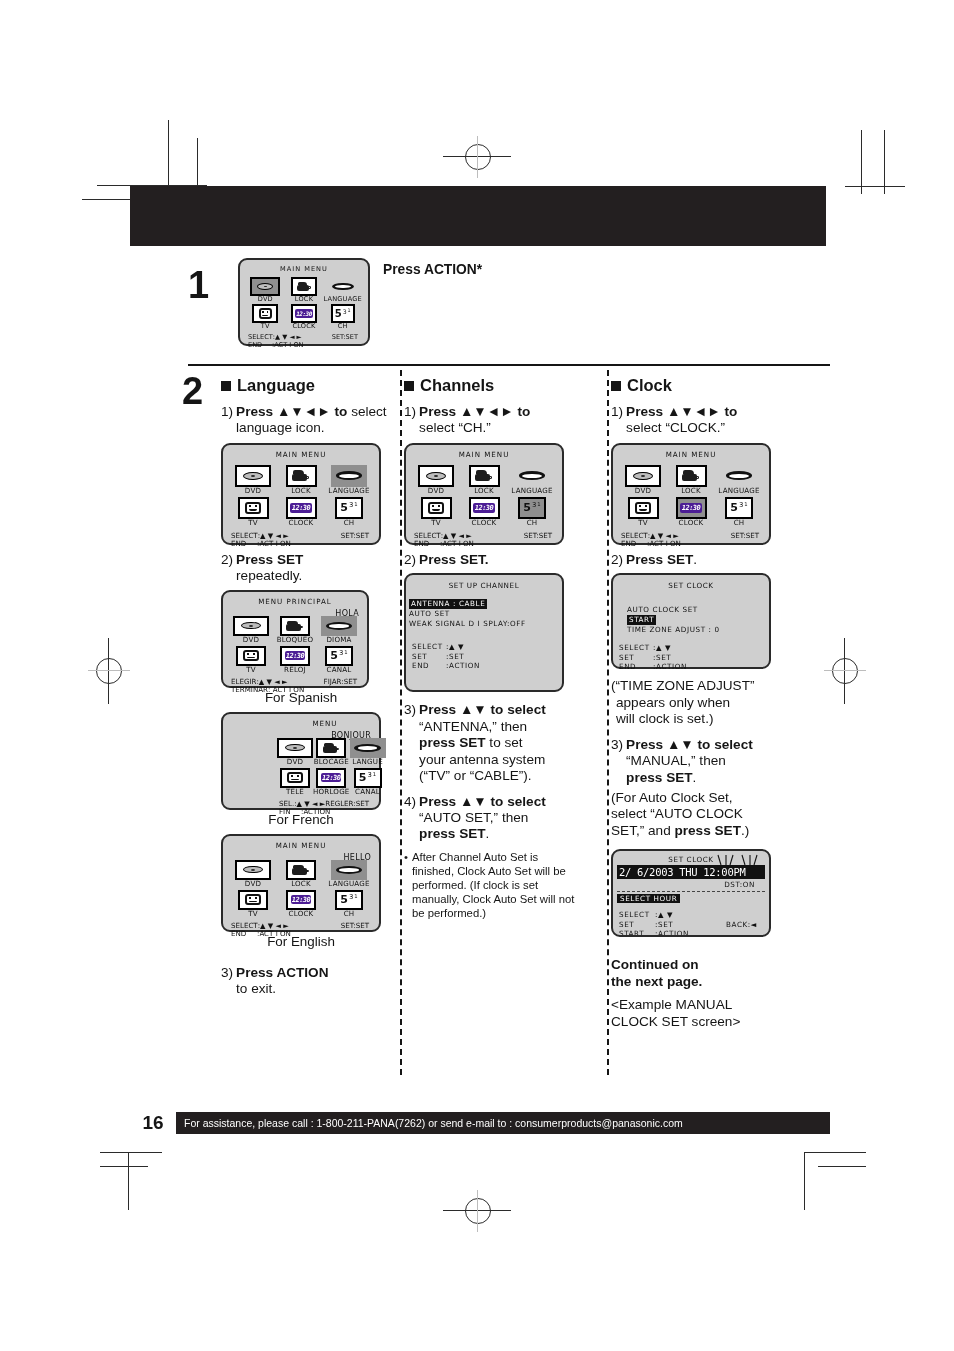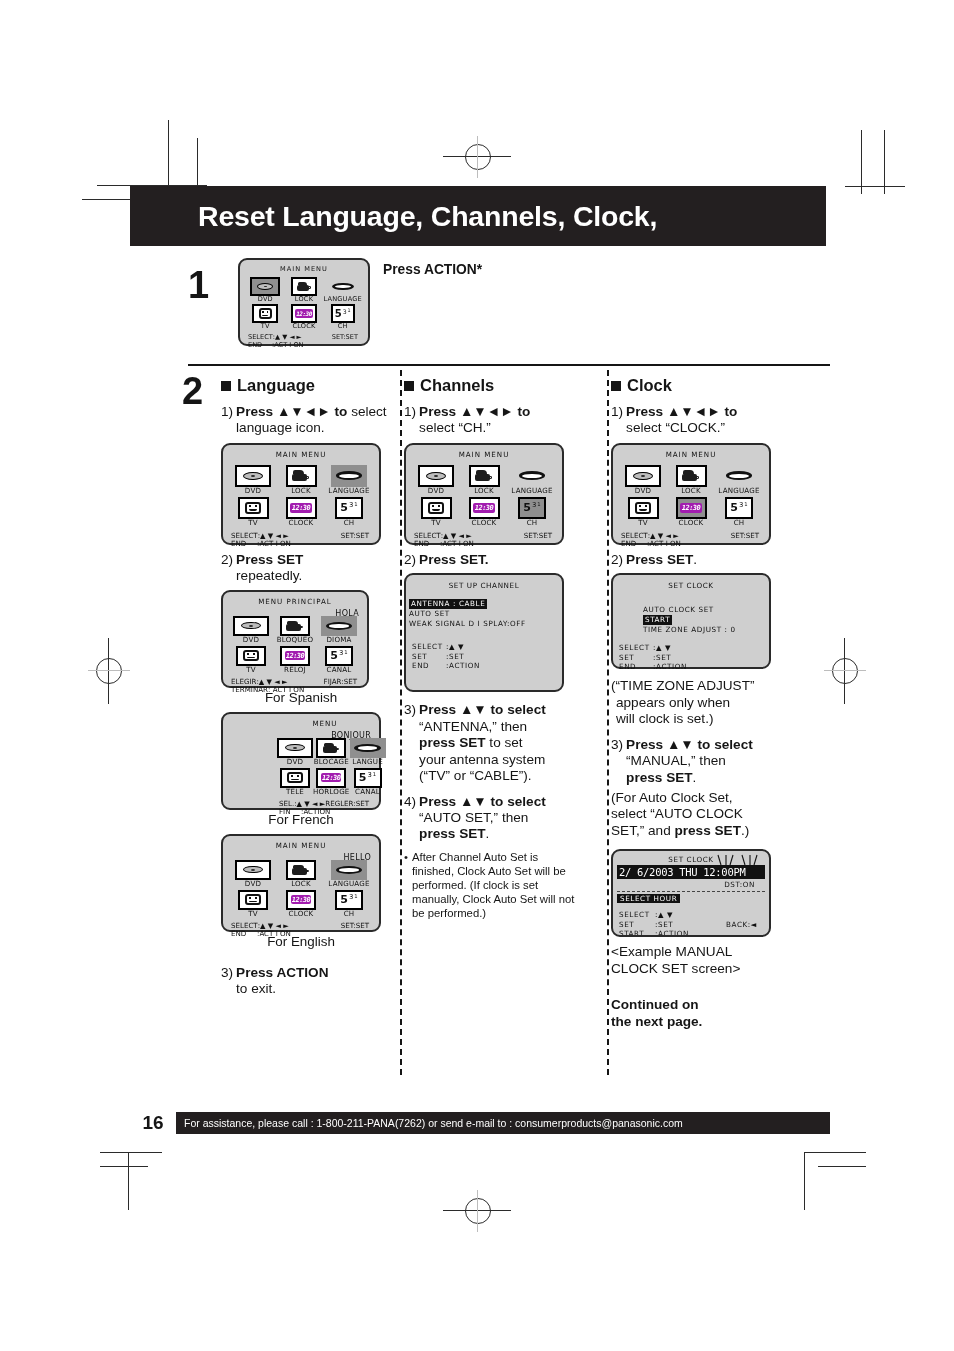--- a/index.html
+++ b/index.html
@@ -106,21 +106,21 @@
     content:""; position:absolute; left:14%; top:28%;
     width:72%; height:44%; background:#fff; border-radius:50%;
   }
   
   .tvic { position:relative; width:60%; height:70%; border:2.2px solid #111; border-radius:3px; background:#fff;}
   .tvic .e { position:absolute; top:16%; width:14%; height:28%; background:#111; }
   .tvic .e.l{ left:18%; } .tvic .e.r{ right:18%; }
   .tvic .m { position:absolute; left:18%; right:18%; bottom:16%; height:16%; background:#111; border-radius:0 0 4px 4px;}
   
   .clkic {
-    width:78%; height:54%; background:#a21caf; color:#fff;
+    width:78%; height:54%; background:#4c1d95; color:#fff;
     display:flex; align-items:center; justify-content:center;
     font-family:"DejaVu Sans Mono", monospace; font-style:italic;
     font-weight:bold; letter-spacing:-0.5px; border-radius:2px;
   }
   
   .chic { display:flex; align-items:flex-start; justify-content:center; line-height:1; }
   .chic .big{ font-weight:bold; }
   .chic .s1{ font-size:0.62em; margin-left:1px; }
   .chic .s2{ font-size:0.48em; margin-left:1px; }
 
@@ -180,21 +180,20 @@
 <div class="regline" style="left:443px; top:156px; width:68px; height:1px;"></div>
 <div class="regline" style="left:477px; top:136px; width:1px; height:42px; background:#bdbdbd;"></div>
 
 <div class="regmark" style="left:465px; top:1198px;"></div>
 <div class="regline" style="left:443px; top:1210px; width:68px; height:1px;"></div>
 <div class="regline" style="left:477px; top:1190px; width:1px; height:42px; background:#bdbdbd;"></div>
 
 <div class="page">
 
   <div class="titlebar">
-    <div class="ttl">Reset Language, Channels, Clock,</div>
     <div class="edge"></div>
   </div>
 
   <div class="step1">
     <div class="bignum n1">1</div>
 
     <div class="osd" style="position:absolute; left:108px; top:12px; width:132px; height:88px; font-size:6.6px;">
       <div class="hdr">MAIN MENU</div>
       <div class="icons" style="row-gap:1px;">
         <div class="icell">
@@ -759,21 +758,21 @@
           </div>
         </div>
 
         <div class="li txt">
           <span class="mk">2)</span>
           <span><b>Press SET</b><span>.</span></span>
         </div>
 
         <div class="osd tosd" style="width:160px; height:96px; font-size:7.2px; margin-top:5px;">
           <div class="hdr" style="letter-spacing:0.6px; padding-top:6px;">SET  CLOCK</div>
-          <div style="margin-top:15px; padding-left:30px; line-height:1.35;">
+          <div style="margin-top:15px; padding-left:14px; line-height:1.35;">
             <div>AUTO  CLOCK  SET</div>
             <div><span class="hl">START</span></div>
             <div>TIME  ZONE  ADJUST  : 0</div>
           </div>
           <div style="margin-top:9px; padding-left:6px; line-height:1.3;">
             <div><span style="display:inline-block;width:34px;">SELECT</span><span>:▲ ▼</span></div>
             <div><span style="display:inline-block;width:34px;">SET</span><span>:SET</span></div>
             <div><span style="display:inline-block;width:34px;">END</span><span>:ACTION</span></div>
           </div>
         </div>
@@ -821,28 +820,28 @@
           </div>
 
           <div style="margin-top:7px; padding-left:6px; line-height:1.3; position:relative;">
             <div><span style="display:inline-block;width:36px;">SELECT</span><span>:▲ ▼</span></div>
             <div><span style="display:inline-block;width:36px;">SET</span><span>:SET</span>
               <span style="position:absolute; right:12px;">BACK:◄</span></div>
             <div><span style="display:inline-block;width:36px;">START</span><span>:ACTION</span></div>
           </div>
         </div>
 
+        <div class="txt" style="font-weight:bold; margin-top:20px;">
+          <div>Continued on</div>
+          <div>the next page.</div>
+        </div>
+
         <div class="txt" style="margin-top:7px;">
           <div>&lt;Example MANUAL</div>
           <div>CLOCK SET screen&gt;</div>
-        </div>
-
-        <div class="txt" style="font-weight:bold; margin-top:20px;">
-          <div>Continued on</div>
-          <div>the next page.</div>
         </div>
       </div>
 
     </div>
   </div>
 </div>
 
 <div class="footer">
   <div class="pg">16</div>
   <div class="fbar">For assistance, please call : 1-800-211-PANA(7262) or send e-mail to : consumerproducts@panasonic.com</div>

